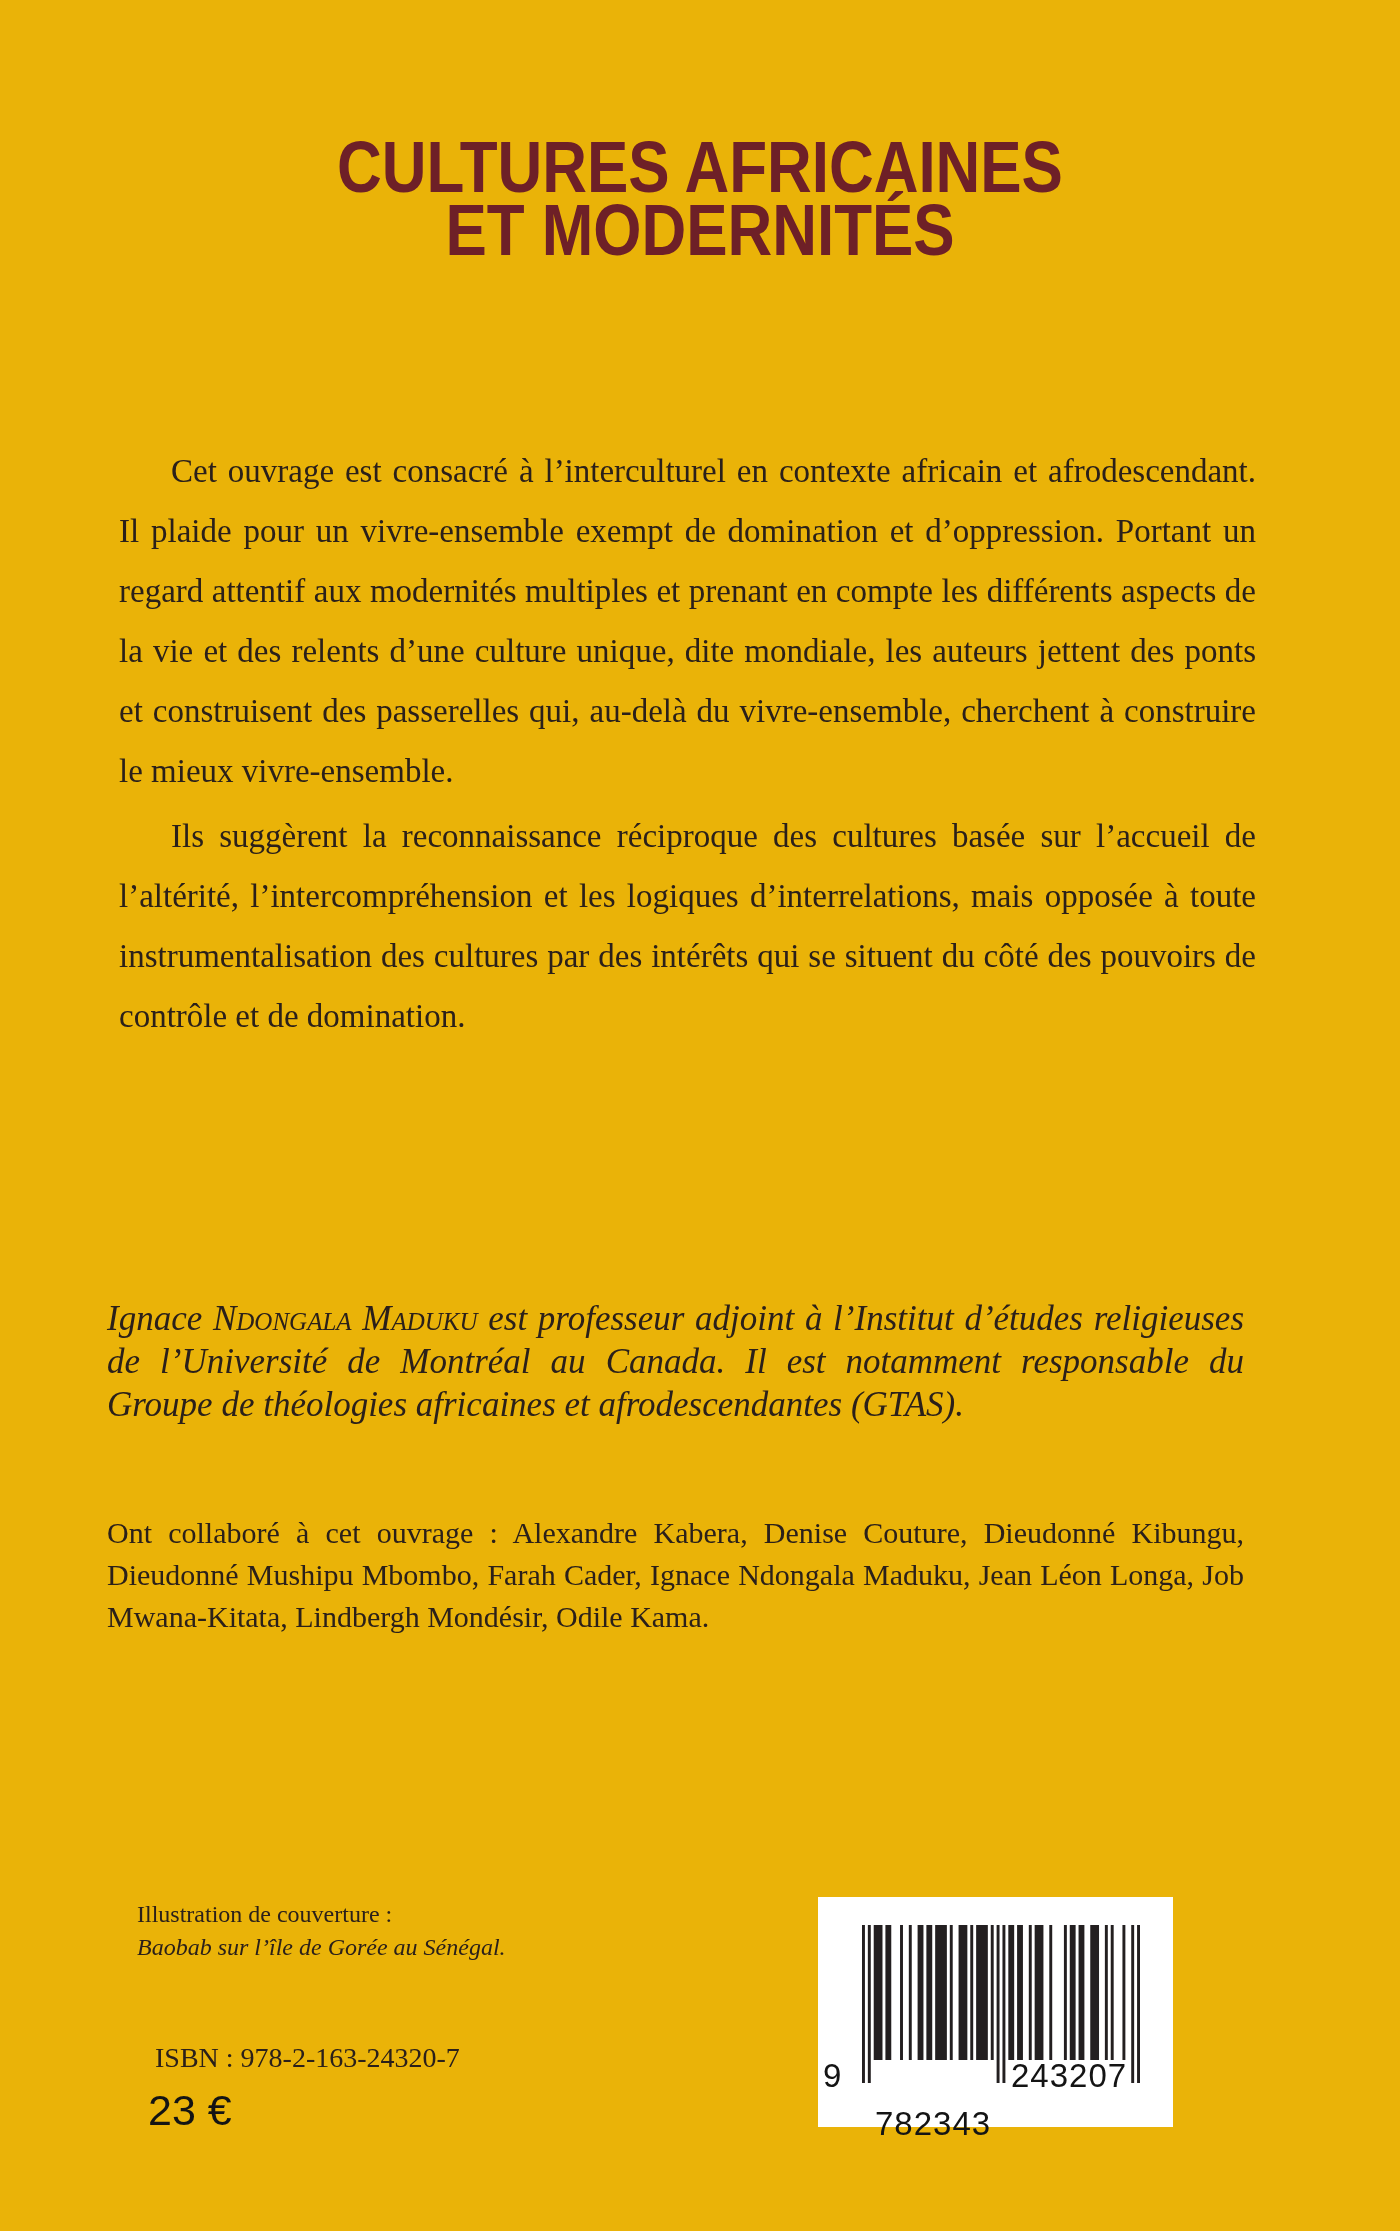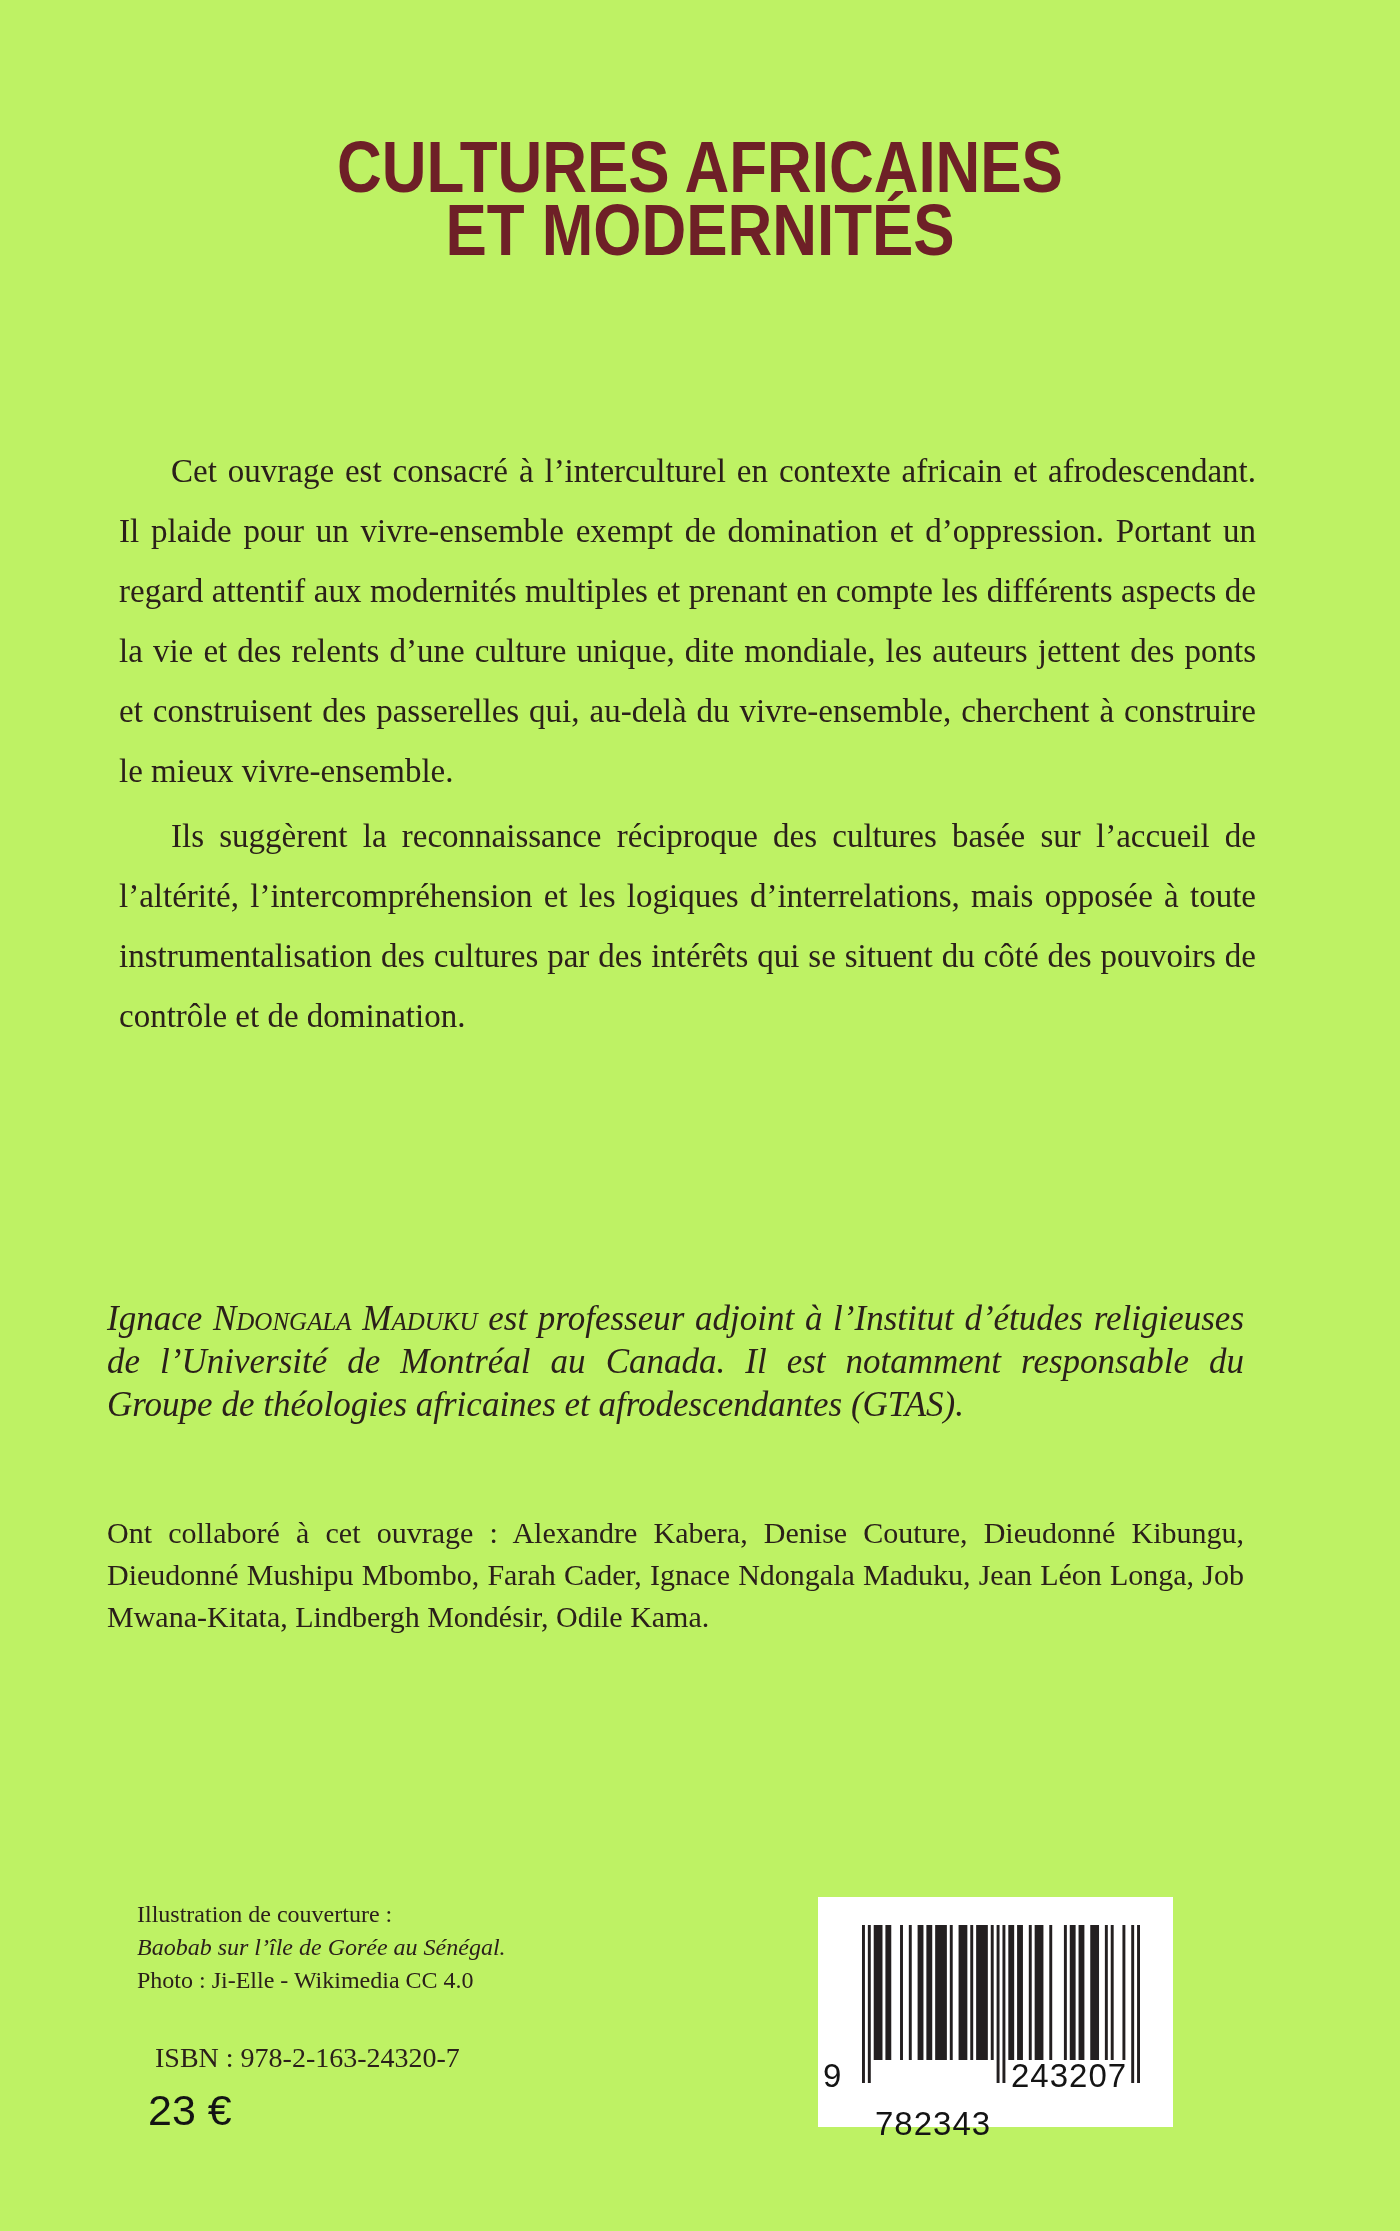--- a/index.html
+++ b/index.html
@@ -1,17 +1,17 @@
 <!DOCTYPE html>
 <html lang="fr"><head>
 <meta charset="utf-8">
 <style>
   html,body{margin:0;padding:0;background:#fdecd3;}
   .page{
-    position:relative;width:1400px;height:2231px;background:#bef264;
+    position:relative;width:1400px;height:2231px;background:#eab308;
     font-family:"Liberation Serif",serif;color:#2b201a;overflow:hidden;
   }
   .title{
     position:absolute;top:136px;left:0;width:100%;margin:0;text-align:center;
     font-family:"Liberation Sans",sans-serif;font-weight:bold;
     font-size:72px;line-height:63px;color:#6e2027;
     transform:scaleX(0.86);transform-origin:50% 0;letter-spacing:0;
   }
   .title span{display:block;}
   .synopsis{position:absolute;left:107px;top:441px;width:1137px;margin-left:12px;}
@@ -64,21 +64,20 @@
     <p>Ils suggèrent la reconnaissance réciproque des cultures basée sur l’accueil de l’altérité, l’intercompréhension et les logiques d’interrelations, mais opposée à toute instrumentalisation des cultures par des intérêts qui se situent du côté des pouvoirs de contrôle et de domination.</p>
   </div>
 
   <p class="bio"><span>Ignace</span> <span class="sc">Ndongala Maduku</span><span> est professeur adjoint à l’Institut d’études religieuses de l’Université de Montréal au Canada. Il est notamment responsable du Groupe de théologies africaines et afrodescendantes (GTAS).</span></p>
 
   <p class="contrib"><b>Ont collaboré à cet ouvrage :</b> <span>Alexandre Kabera, Denise Couture, Dieudonné Kibungu, Dieudonné Mushipu Mbombo, Farah Cader, Ignace Ndongala Maduku, Jean Léon Longa, Job Mwana-Kitata, Lindbergh Mondésir, Odile Kama.</span></p>
 
   <div class="credit">
     <div>Illustration de couverture :</div>
     <div class="it">Baobab sur l’île de Gorée au Sénégal.</div>
-    <div>Photo : Ji-Elle - Wikimedia CC 4.0</div>
   </div>
 
   <div class="isbn">ISBN : 978-2-163-24320-7</div>
 
   <div class="price">23 €</div>
 
   <div class="barcode-box">
     <svg width="278" height="158">
         <rect x="0.00" y="0" width="2.93" height="158"></rect>
         <rect x="5.85" y="0" width="2.93" height="158"></rect>

